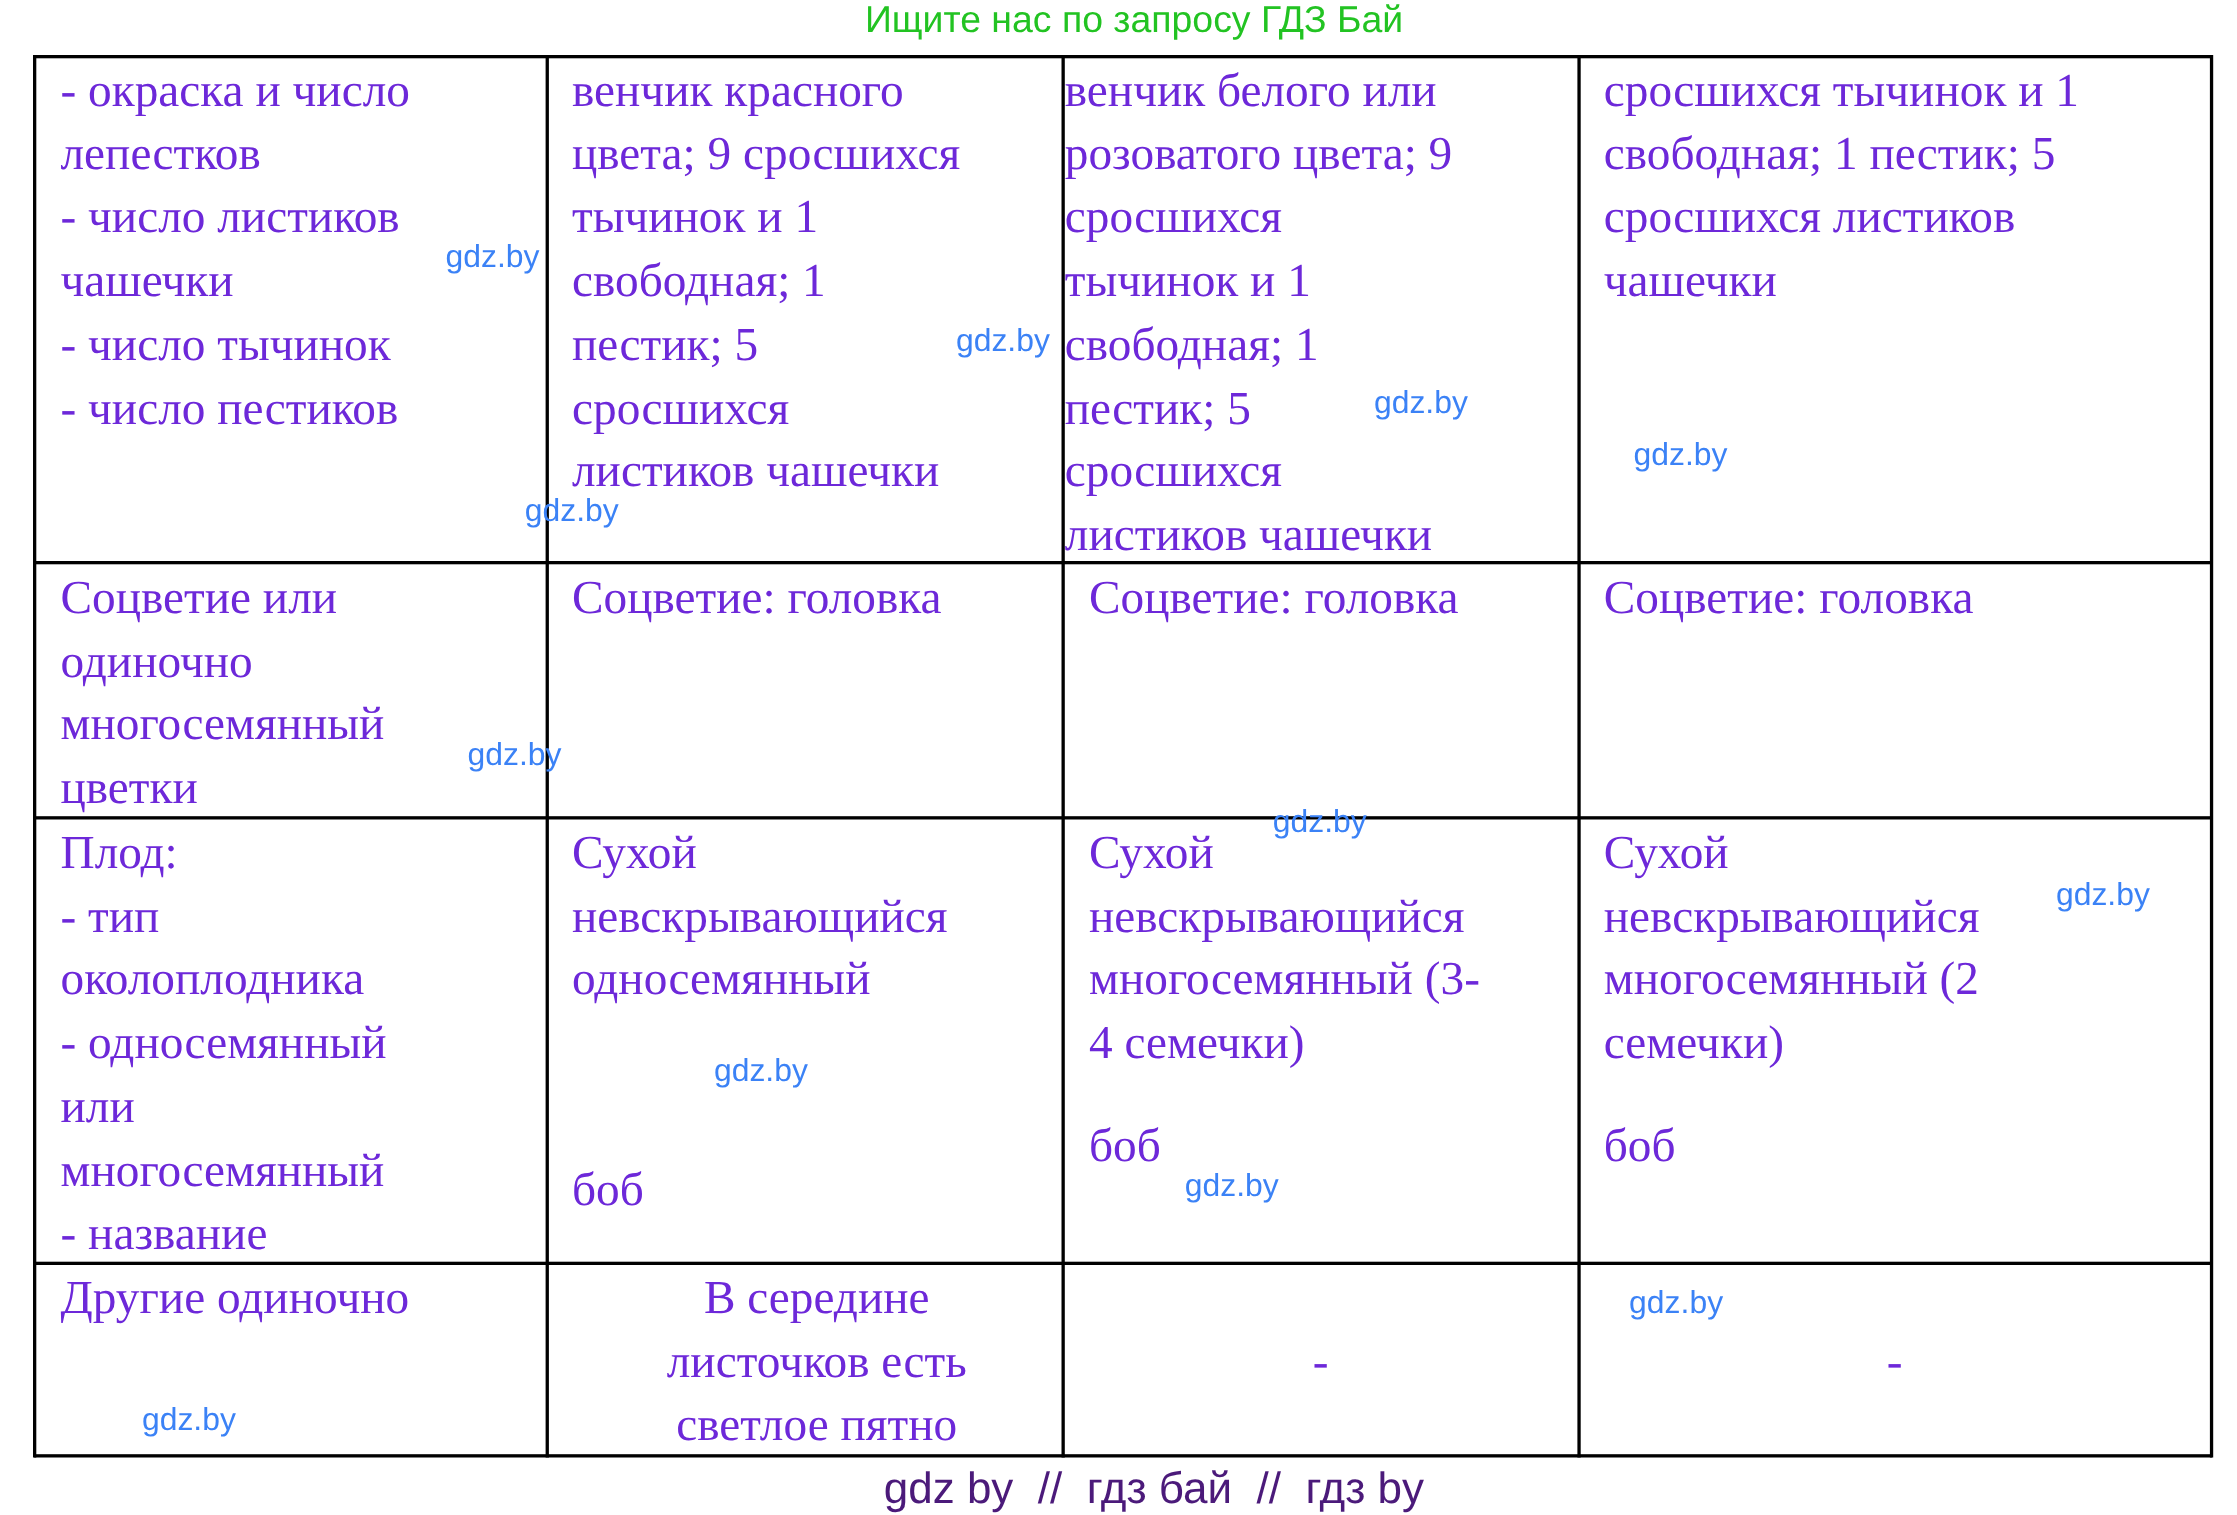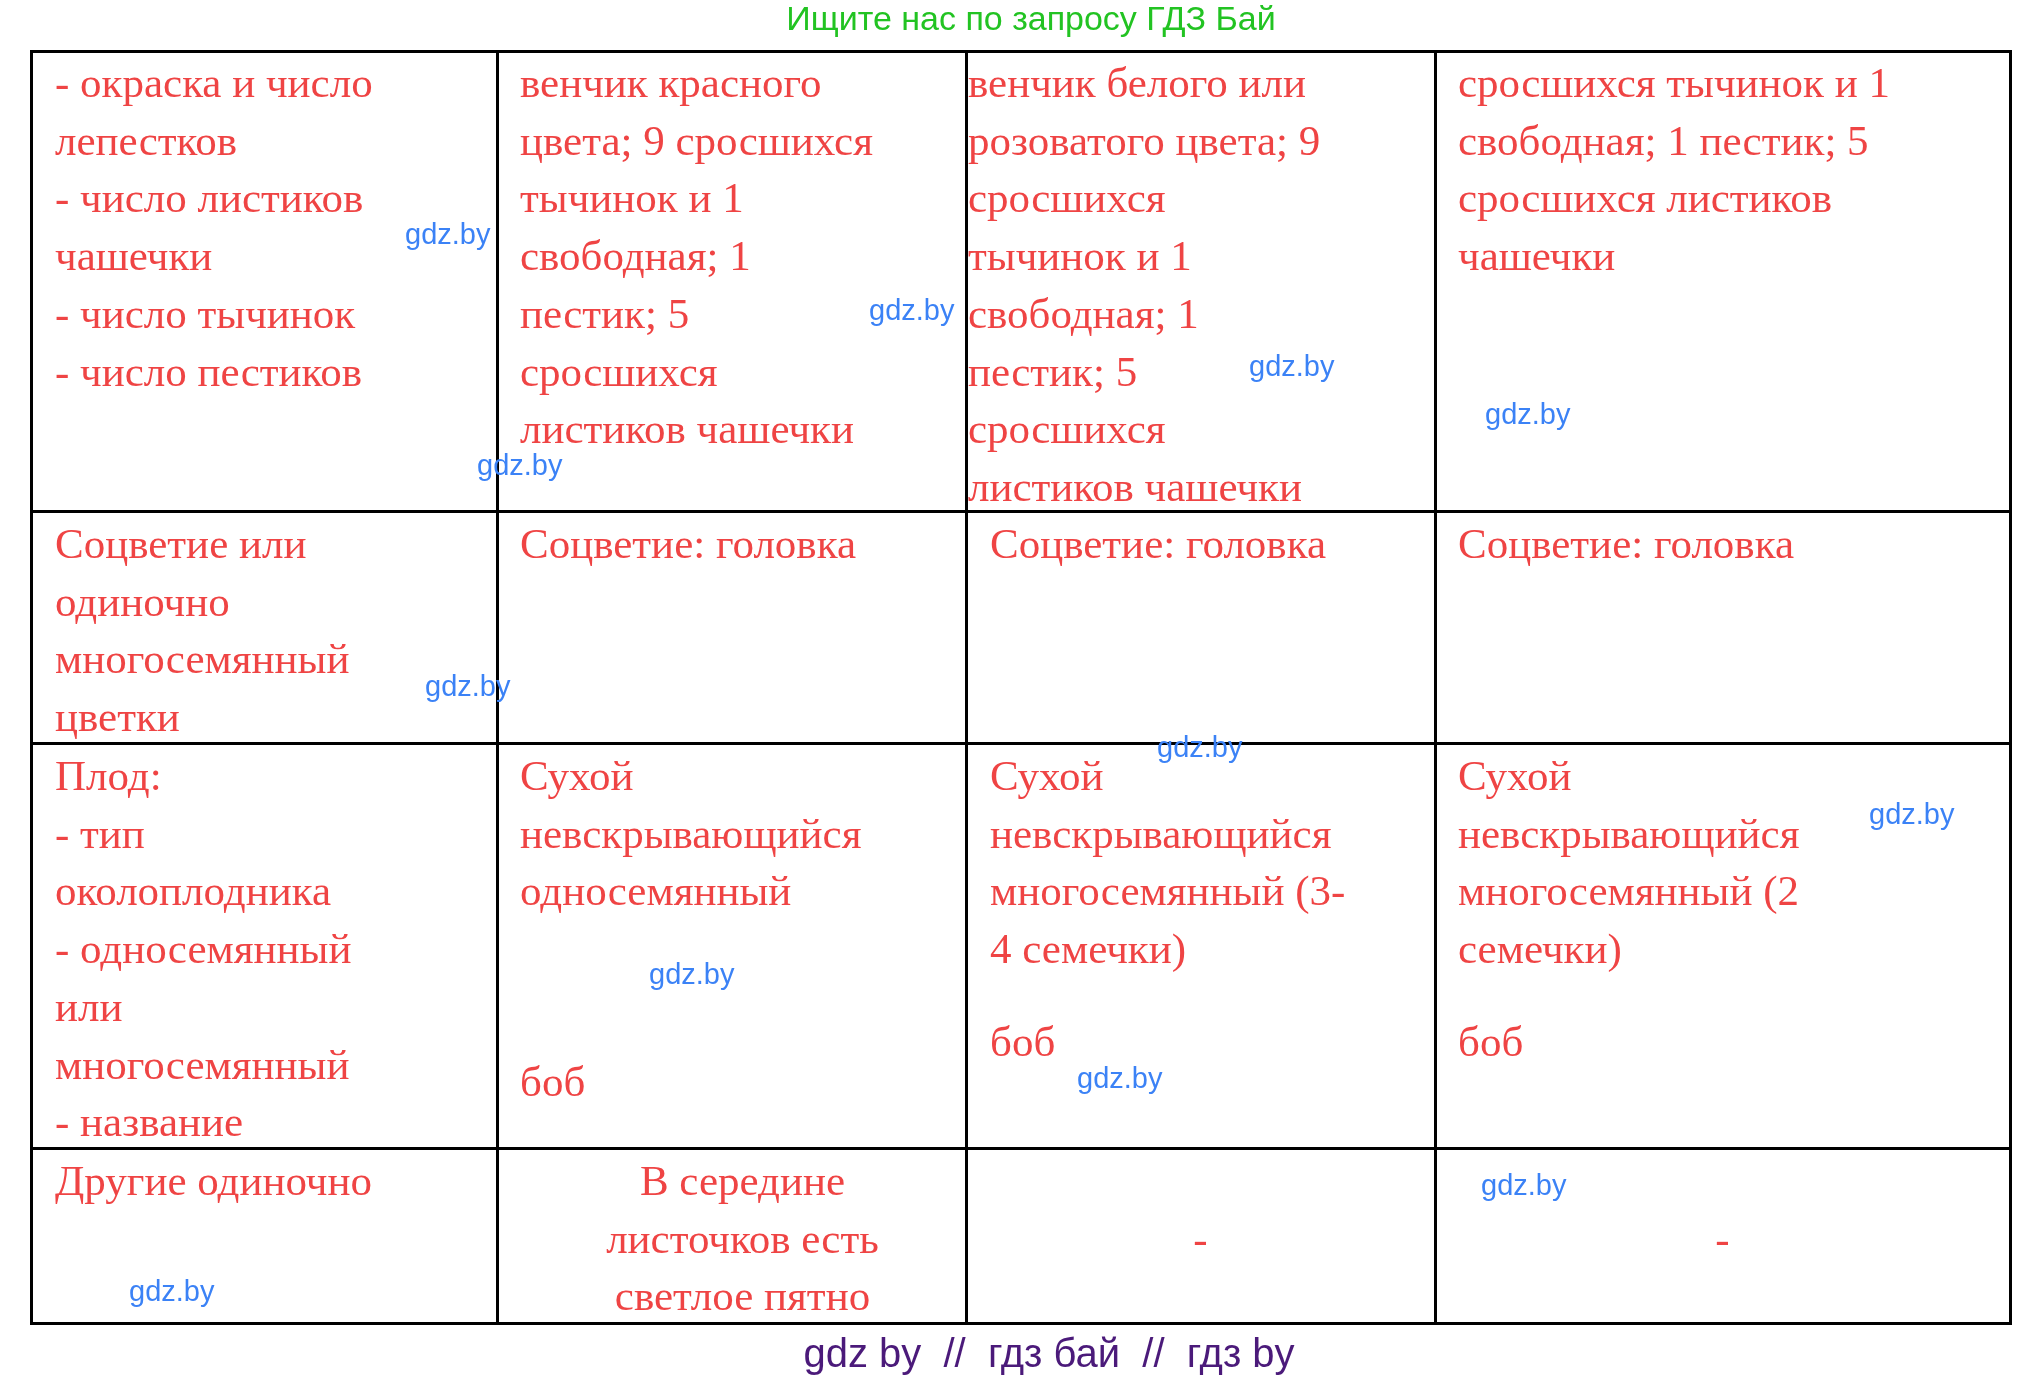--- a/index.html
+++ b/index.html
@@ -4,21 +4,21 @@
 <style>
   html, body { margin:0; padding:0; background:#ffffff; }
   body { width:2034px; height:1377px; position:relative; overflow:hidden; }
   .header { position:absolute; left:0; width:2034px; top:0; height:36px; text-align:center;
     font-family:"Liberation Sans", sans-serif; font-size:34px; line-height:36px; color:#22c322;margin-left:14px; }
   .footer { position:absolute; left:0; width:2034px; top:1331px; height:44px; text-align:center;
     font-family:"Liberation Sans", sans-serif; font-size:40px; line-height:44px; color:#4b1a7a;padding-left:32px; }
   .vline { position:absolute; width:3px; background:#000; }
   .hline { position:absolute; height:3px; background:#000; }
   .cell { position:absolute; font-family:"Liberation Serif", serif; font-size:43px; line-height:57.7px;
-    color:#ef4444; white-space:pre-line; }
+    color:#6d28d9; white-space:pre-line; }
   .center { text-align:center; }
   .wm { position:absolute; font-family:"Liberation Sans", sans-serif; font-size:29px; color:#3b82f6; white-space:nowrap; }
 </style>
 </head>
 <body>
 
 <div class="header">Ищите нас по запросу ГДЗ Бай</div>
 
 <div>
 

